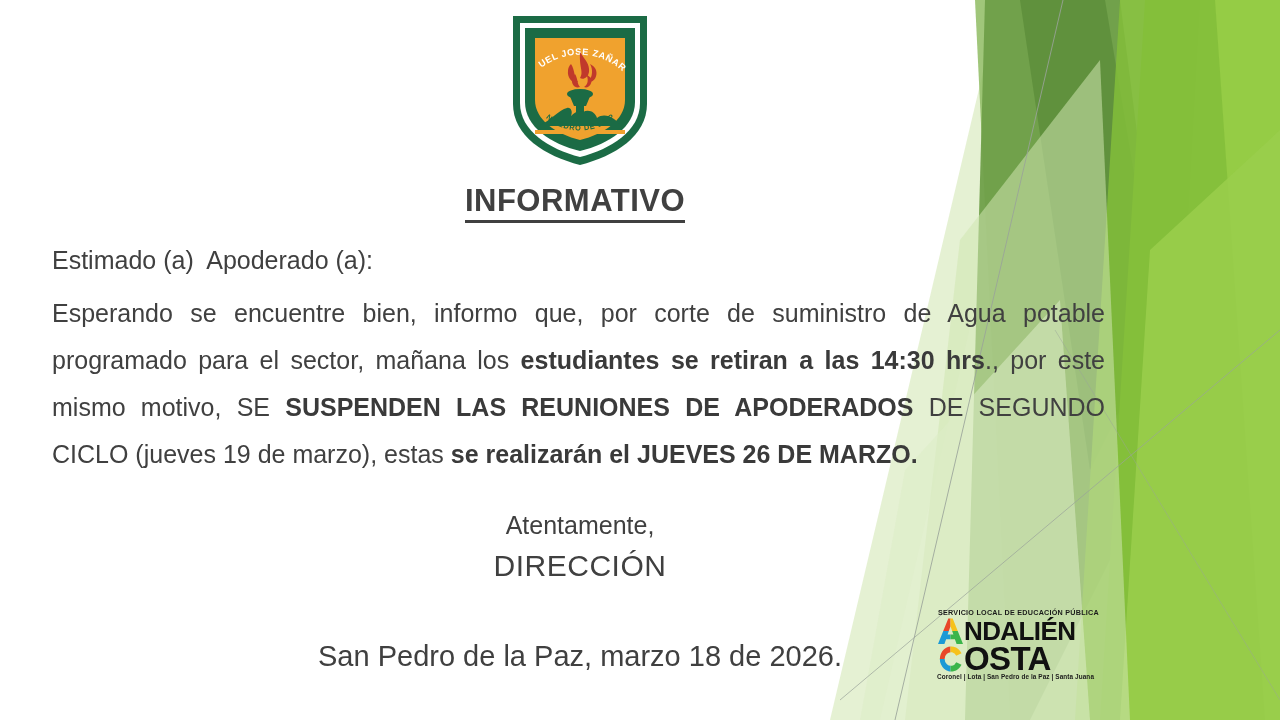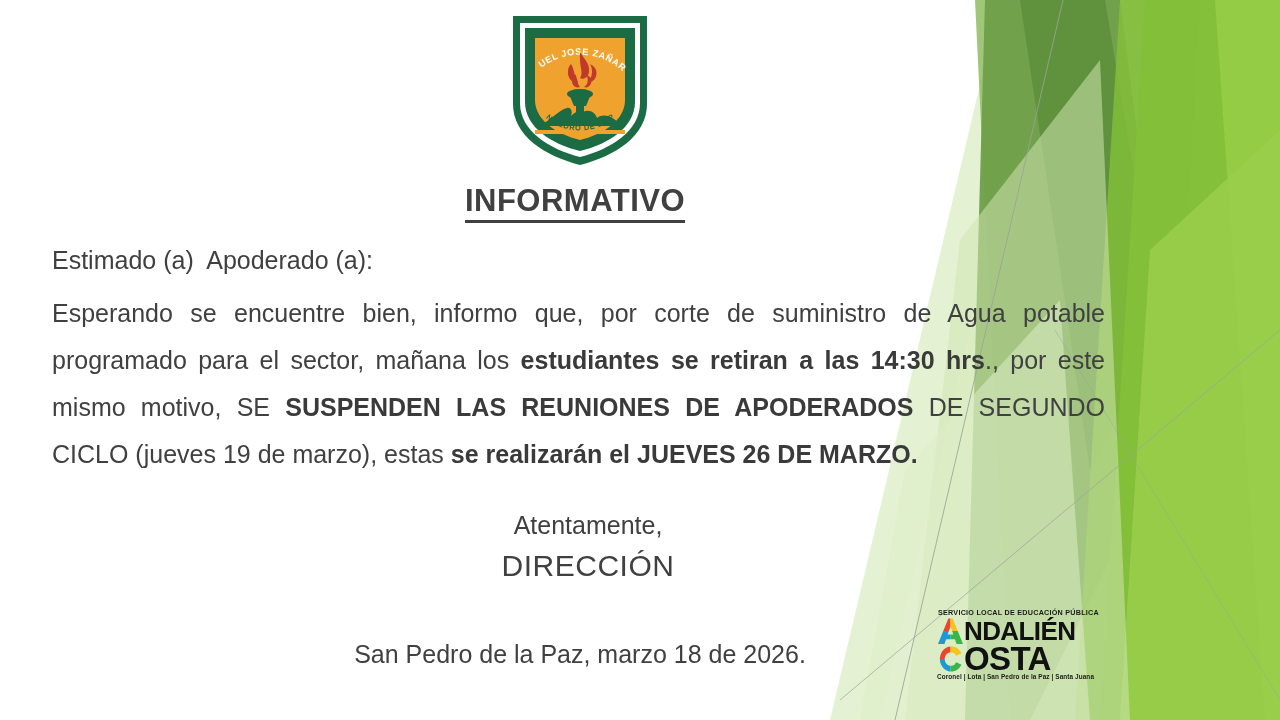--- a/index.html
+++ b/index.html
@@ -71,21 +71,21 @@
     line-height: 47px;
     color: #404040;
     text-align: justify;
     text-justify: inter-word;
   }
   #para b { font-weight: bold; color: #3a3a3a; }
 
   
   #closing {
     position: absolute;
-    left: 8px;
+    left: 0;
     top: 508px;
     width: 1160px;
     text-align: center;
     color: #404040;
   }
   #closing .regards {
     font-size: 25px;
     line-height: 34px;
   }
   #closing .signature {
@@ -94,21 +94,21 @@
     line-height: 48px;
     letter-spacing: 0.5px;
     text-align: center;
   }
   #place {
     position: absolute;
     left: 0;
     top: 640px;
     width: 1160px;
     text-align: center;
-    font-size: 25px;
+    font-size: 29px;
     color: #404040;
   }
 
   
   #slep {
     position: absolute;
     left: 937px;
     top: 608px;
     width: 162px;
     height: 76px;

